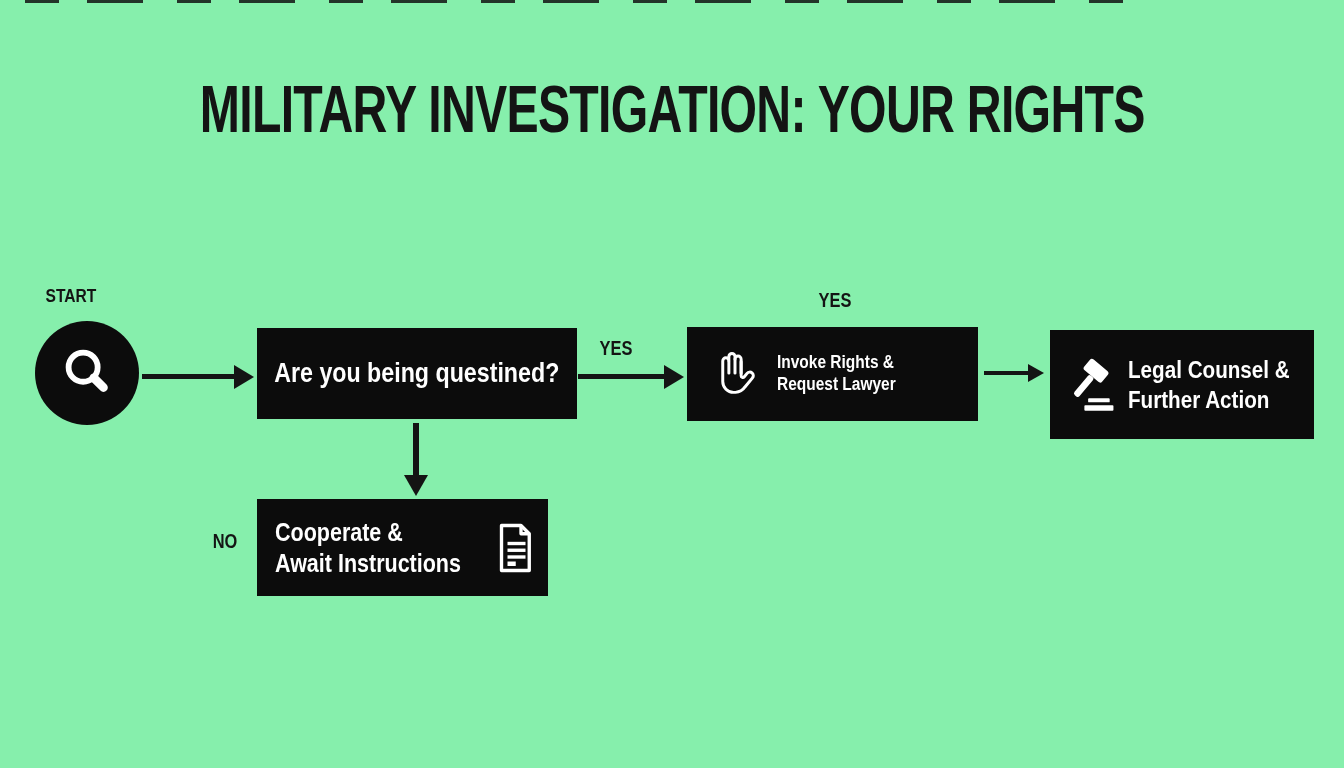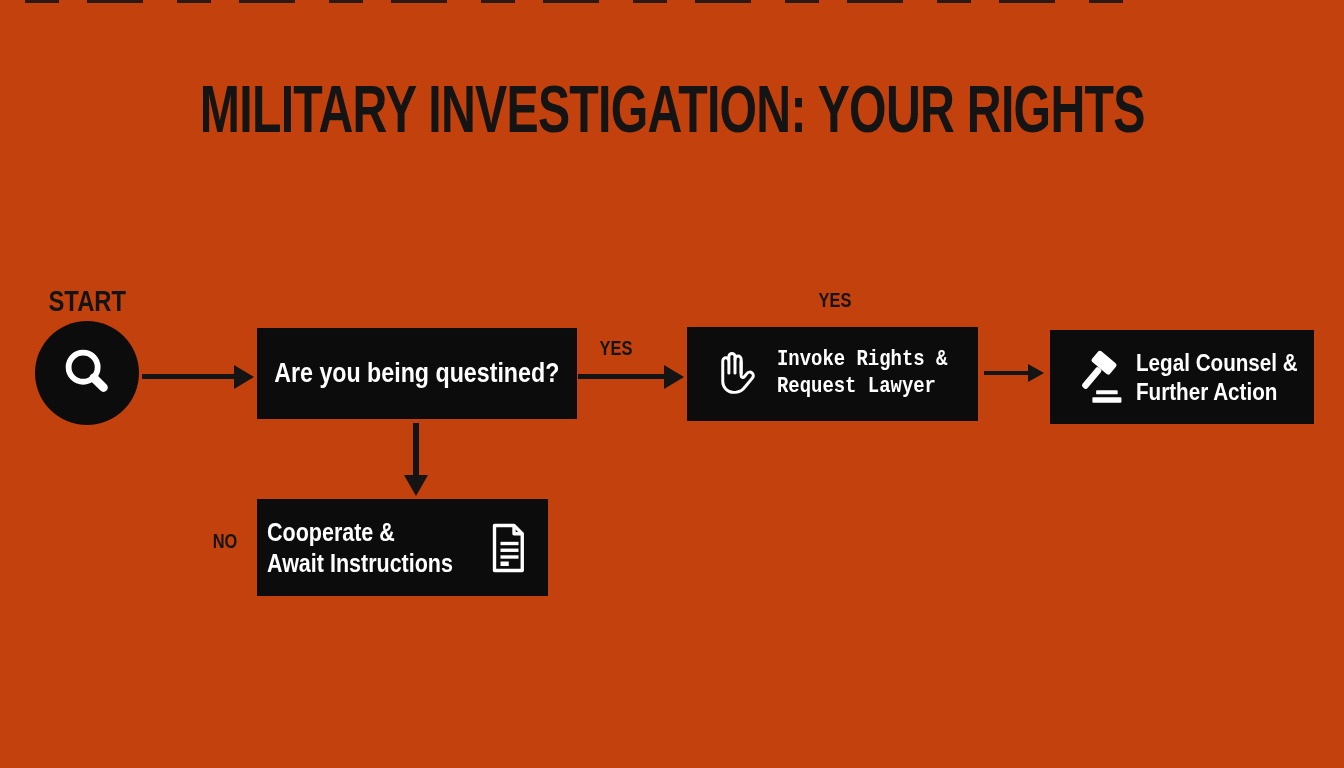--- a/index.html
+++ b/index.html
@@ -3,21 +3,21 @@
 <meta charset="utf-8">
 <style>
   html,body{margin:0;padding:0;}
   body{
     font-family:"Liberation Sans", sans-serif;
     background:#ffffff;
   }
   .canvas{
     position:relative;
     width:1344px;height:768px;
-    background:#c2410c;
+    background:#86efac;
     overflow:hidden;
     color:#141414;
   }
   
   .top-marks{
     position:absolute;top:0;left:25px;width:1115px;height:3px;
     background:repeating-linear-gradient(90deg,#121212 0 34px,transparent 34px 62px,#121212 62px 118px,transparent 118px 152px);
     opacity:.85;
   }
   .title{
@@ -76,21 +76,21 @@
 <body>
 
 <div class="canvas">
 
   <div class="top-marks"></div>
 
   <div class="title">
     <span>MILITARY INVESTIGATION: YOUR RIGHTS</span>
   </div>
 
-  <div class="lbl" style="left:36px;top:285px;width:102px;font-size:29px;">
+  <div class="lbl" style="left:20px;top:285px;width:102px;font-size:19px;">
     <span>START</span>
   </div>
   <div class="start-circle">
     <span class="icon">
       <svg width="62" height="62" viewBox="0 0 64 64">
         <circle cx="28" cy="26" r="15" fill="none" stroke="#ffffff" stroke-width="6"></circle>
         <line x1="39" y1="37" x2="49" y2="47" stroke="#ffffff" stroke-width="9" stroke-linecap="round"></line>
       </svg>
     </span>
   </div>
@@ -116,31 +116,31 @@
     <span>YES</span>
   </div>
 
   <div class="node" style="left:687px;top:327px;width:291px;height:94px;padding-left:20px;box-sizing:border-box;">
     <span class="icon" style="margin-right:14px;">
       <svg width="56" height="56" viewBox="0 0 64 64" fill="none" stroke="#ffffff" stroke-width="3.4" stroke-linecap="round" stroke-linejoin="round">
         <path d="M18 38 V17 a3.5 3.5 0 0 1 7 0 v-5 a3.5 3.5 0 0 1 7 0 v3 a3.5 3.5 0 0 1 7 0 v19 c0 2 2.3 2.8 3.6 1.2 l3.2 -3.9 a4 4 0 0 1 6.2 5.1 l-8.6 10.4 A14 14 0 0 1 32.6 53 h-2.2 A12.4 12.4 0 0 1 18 40.6 Z"></path>
         <path d="M25 18 V31 M32 15 V31 M39 18 V31"></path>
       </svg>
     </span>
-    <div class="txt" style="font-size:22px;font-family:Liberation Mono, monospace;">
+    <div class="txt" style="font-size:18px;">
       <span>Invoke Rights &amp;</span><br>
       <span>Request Lawyer</span>
     </div>
   </div>
 
   <div class="hline thin" style="left:984px;top:371px;width:44px;height:4px;">
     <span class="head"></span>
   </div>
 
-  <div class="node" style="left:1050px;top:330px;width:264px;height:94px;padding-left:18px;box-sizing:border-box;">
+  <div class="node" style="left:1050px;top:330px;width:264px;height:109px;padding-left:10px;box-sizing:border-box;">
     <span class="icon" style="margin-right:8px;">
       <svg width="60" height="60" viewBox="0 0 64 64" fill="#ffffff">
         <g transform="rotate(40 30 26)">
           <rect x="18" y="6" width="25" height="15" rx="3"></rect>
           <rect x="27.5" y="21" width="7" height="27" rx="2.5"></rect>
         </g>
         <rect x="30" y="46" width="23" height="4.5" rx="1"></rect>
         <rect x="26" y="53.5" width="31" height="6" rx="1"></rect>
       </svg>
     </span>
@@ -151,21 +151,21 @@
   </div>
 
   <div class="vline" style="left:413px;top:423px;width:6px;height:52px;">
     <span class="head"></span>
   </div>
 
   <div class="lbl" style="left:201px;top:530px;width:48px;text-decoration:underline;">
     <span>NO</span>
   </div>
 
-  <div class="node" style="left:257px;top:499px;width:291px;height:97px;padding:0 16px 0 10px;box-sizing:border-box;justify-content:space-between;">
+  <div class="node" style="left:257px;top:499px;width:291px;height:97px;padding:0 16px 0 18px;box-sizing:border-box;justify-content:space-between;">
     <div class="txt" style="font-size:25px;">
       <span>Cooperate &amp;</span><br>
       <span>Await Instructions</span>
     </div>
     <span class="icon">
       <svg width="48" height="60" viewBox="0 0 64 72" fill="none" stroke="#ffffff" stroke-width="4.5" stroke-linejoin="round">
         <path d="M14 6 h26 l11 11 v49 h-37 z"></path>
         <path d="M40 6 v11 h11"></path>
         <line x1="22" y1="30" x2="46" y2="30"></line>
         <line x1="22" y1="39" x2="46" y2="39"></line>

